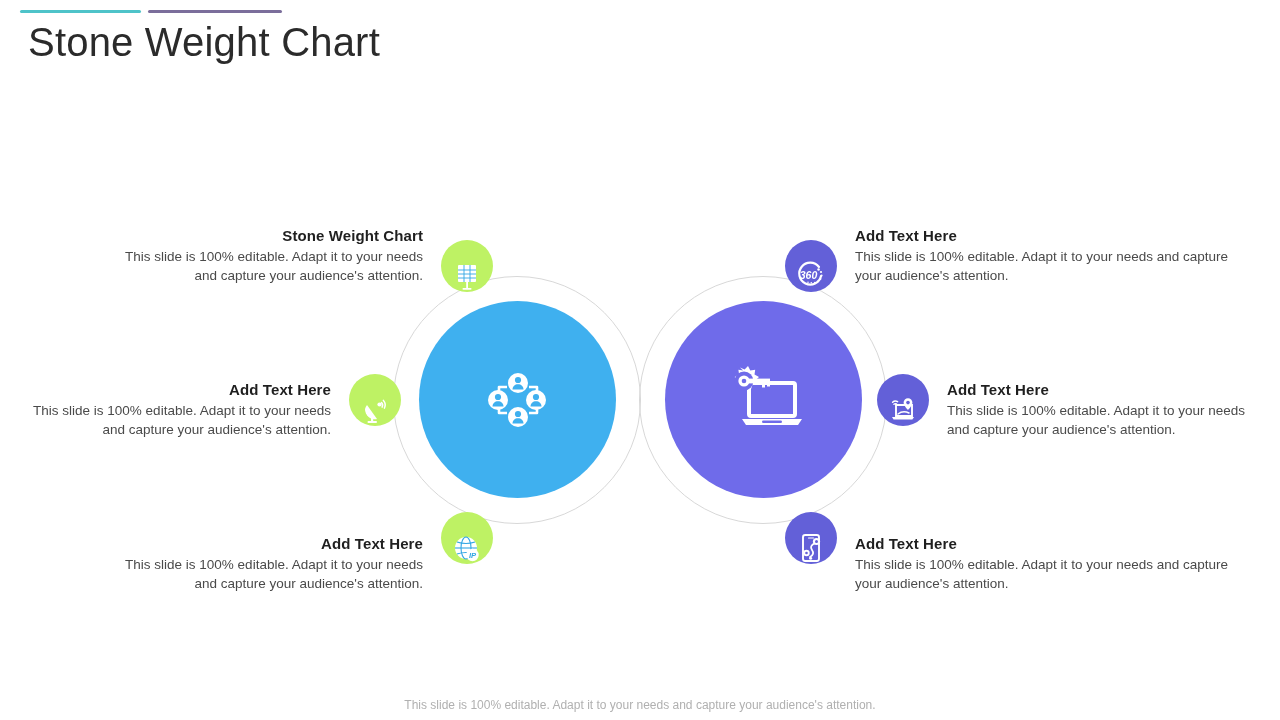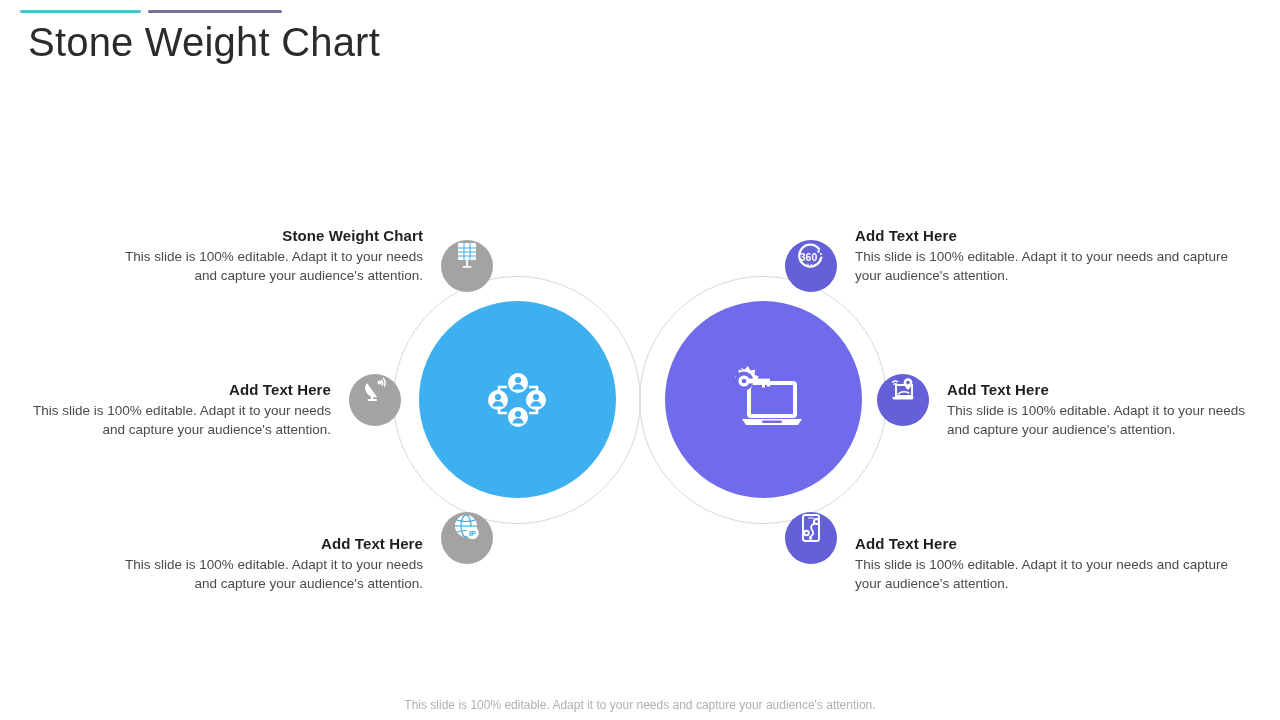--- a/index.html
+++ b/index.html
@@ -70,26 +70,27 @@
   .hub-right { left: 665px; top: 301px; width: 197px; height: 197px; background: #6F6BEA; }
   .hub svg { display: block; }
 
   
   .sat {
     position: absolute;
     width: 52px;
     height: 52px;
     border-radius: 50%;
     display: flex;
-    align-items: flex-start;
+    align-items: flex-end;
     justify-content: center;
     box-sizing: border-box;
+    font-style: italic;
   }
   .sat svg { display: block; }
-  .sat-blue   { background: #a3a3a3; }
+  .sat-blue   { background: #bef264; }
   .sat-purple { background: #6360D8; }
 
   .sat-l-top { left: 441px; top: 240px; }
   .sat-l-mid { left: 349px; top: 374px; }
   .sat-l-bot { left: 441px; top: 512px; }
   .sat-r-top { left: 785px; top: 240px; }
   .sat-r-mid { left: 877px; top: 374px; }
   .sat-r-bot { left: 785px; top: 512px; }
 
   

